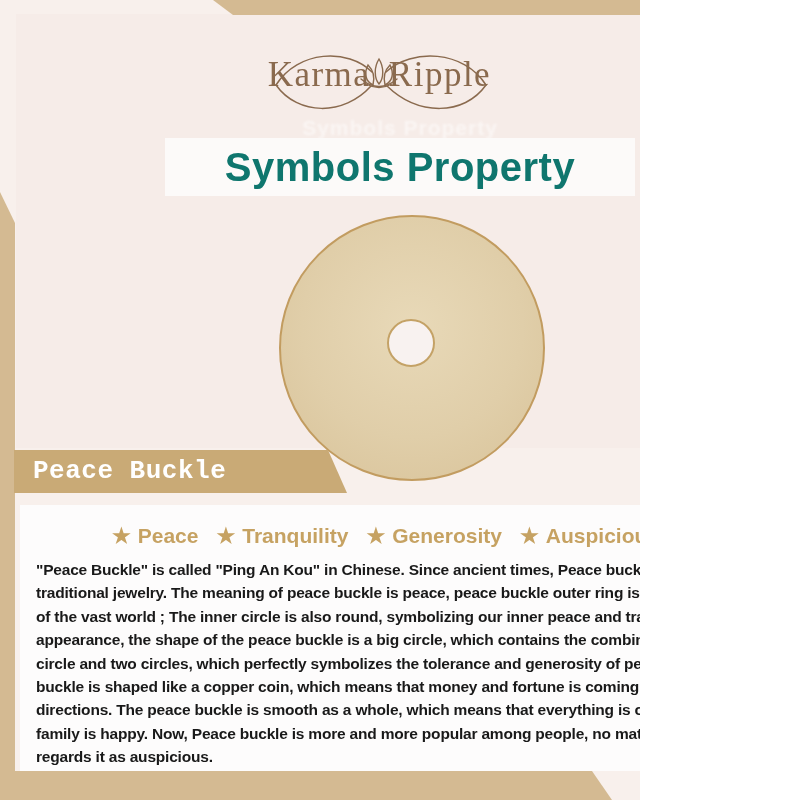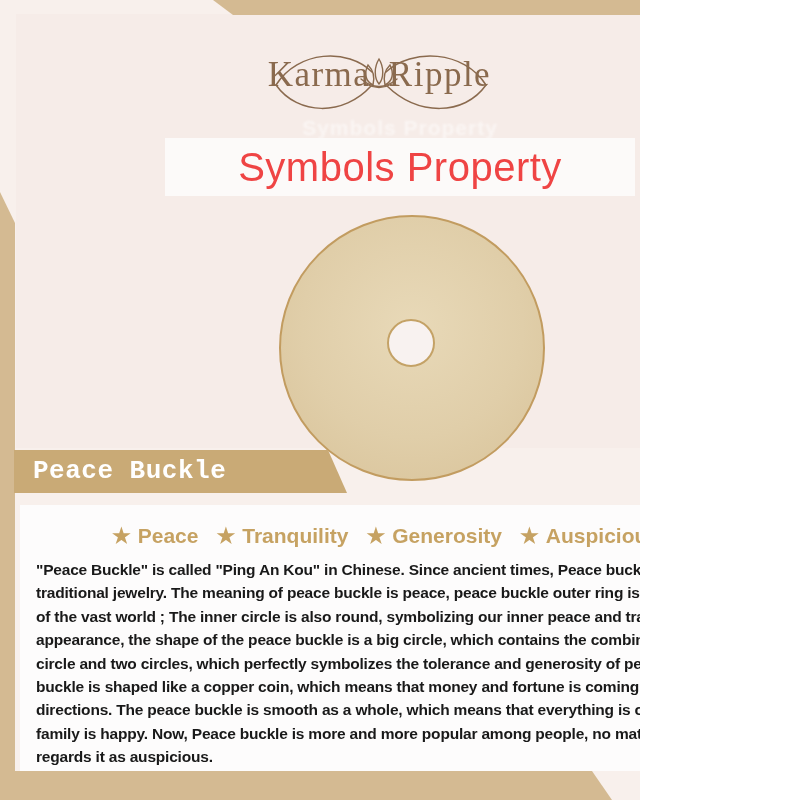--- a/index.html
+++ b/index.html
@@ -23,21 +23,21 @@
   
   .logo{left:180px;top:28px;width:440px;height:110px;}
   .logo-text{font-family:"Liberation Serif",serif;letter-spacing:1.5px;}
   
   .ghost{left:0;top:116px;width:800px;text-align:center;
     font-size:21px;font-weight:bold;color:#ffffff;opacity:.5;
     filter:blur(1px);letter-spacing:1px;}
   
   .title-band{left:165px;top:138px;width:470px;height:58px;background:#fcfaf9;}
   .title-text{width:100%;line-height:58px;text-align:center;
-    font-size:40px;font-weight:normal;color:#ef4444;letter-spacing:.5px;}
+    font-size:40px;font-weight:bold;color:#0f766e;letter-spacing:.5px;}
   
   .buckle-outer{left:279px;top:215px;width:266px;height:266px;border-radius:50%;
     border:2px solid #c29c60;box-sizing:border-box;
     background:radial-gradient(circle at 50% 42%,#e8d9b8 0%,#e0cea9 55%,#d8c298 100%);}
   .buckle-hole{left:387px;top:319px;width:48px;height:48px;border-radius:50%;
     border:2px solid #c4a266;box-sizing:border-box;background:#f8f2f0;}
   
   .banner{left:14px;top:450px;width:333px;height:43px;background:#c9aa76;
     clip-path:polygon(0 0,314px 0,100% 100%,0 100%);font-family:Liberation Mono, monospace;}
   .banner-label{padding-left:19px;line-height:43px;font-size:26px;

